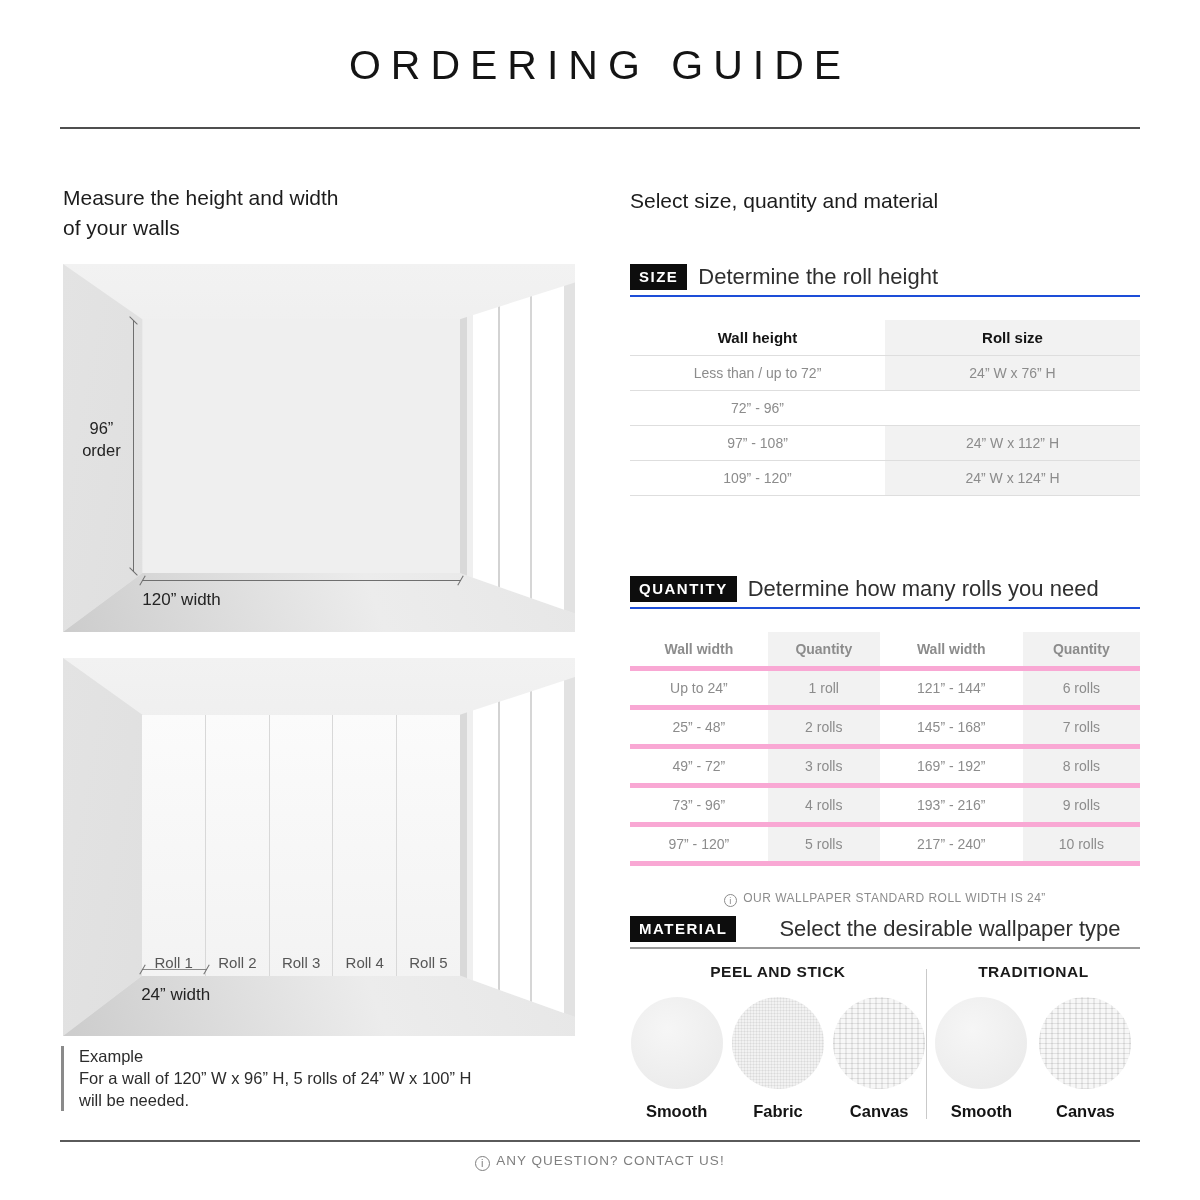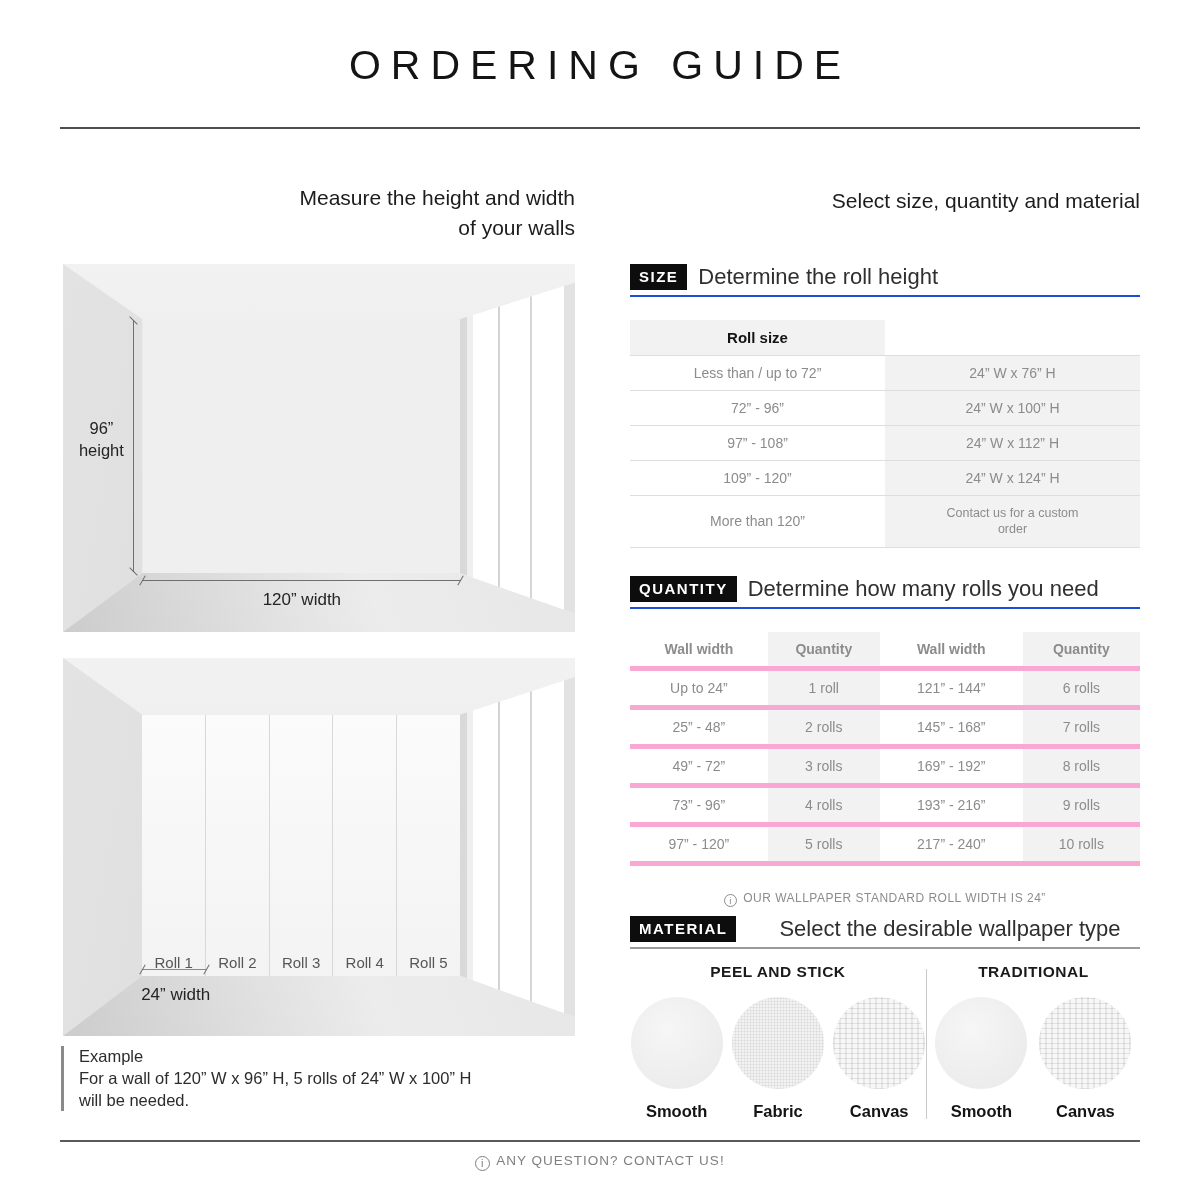--- a/index.html
+++ b/index.html
@@ -7,21 +7,21 @@
   .page { position:relative; width:1200px; height:1200px; background:#fff; overflow:hidden; }
 
   
   .page-title { position:absolute; top:42px; left:0; width:100%; text-align:center;
     font-size:41px; font-weight:400; letter-spacing:10px; color:#141414; }
   .rule { position:absolute; left:60px; width:1080px; height:2px; background:#4f4f4f; }
   .title-rule { top:127px; }
   .footer-rule { top:1140px; background:#5a5a5a; }
 
   
-  .col-head { position:absolute; text-align:right; font-size:21px; color:#1c1c1c; line-height:1.42; }
+  .col-head { position:absolute; text-align:left; font-size:21px; color:#1c1c1c; line-height:1.42; }
   .left-head { left:63px; top:183px; width:512px; }
   .right-head { left:630px; top:186px; width:510px; }
 
   
   .room { position:absolute; left:63px; width:512px; background:#efefef; overflow:hidden; }
   .room1 { top:264px; height:368px; }
   .room2 { top:658px; height:378px; }
   .r-ceiling { position:absolute; inset:0; clip-path:polygon(0 0,100% 0,100% 5%,77.5% 15%,15.5% 15%);
     background:linear-gradient(180deg,#f2f2f2,#e2e2e2); }
   .r-left { position:absolute; inset:0; clip-path:polygon(0 0,15.5% 15%,15.5% 84%,0 100%);
@@ -48,21 +48,21 @@
   .dim-v { position:absolute; left:13.6%; top:15.2%; height:68.6%; width:1px; background:#6f6f6f; }
   .dim-h { position:absolute; left:15.5%; top:86%; width:62.3%; height:1px; background:#6f6f6f; }
   .dim-h2 { position:absolute; left:15.5%; top:82.3%; width:12.6%; height:1px; background:#8a8a8a; }
   .tick { position:absolute; width:11px; height:1px; background:#6f6f6f; }
   .dim-v .tick { left:-5px; transform:rotate(45deg); }
   .dim-v .t-a { top:0; } .dim-v .t-b { bottom:0; }
   .dim-h .tick, .dim-h2 .tick { top:0; transform:rotate(-60deg); }
   .dim-h .t-a, .dim-h2 .t-a { left:-5px; } .dim-h .t-b, .dim-h2 .t-b { right:-5px; }
   .dim-label-v { position:absolute; left:0; top:41.5%; width:15%; text-align:center;
     font-size:16.5px; color:#242424; line-height:1.35; }
-  .dim-label-h { position:absolute; left:15.5%; top:88.6%; width:62.3%; text-align:center;
+  .dim-label-h { position:absolute; left:15.5%; top:88.6%; width:62.3%; 
     font-size:17px; color:#242424; }
   .dim-label-h2 { position:absolute; left:14%; top:86.6%; width:16%; text-align:center;
     font-size:17px; color:#242424; }
 
   
   .example { position:absolute; left:61px; top:1046px; width:530px;
     border-left:3px solid #8a8a8a; padding-left:15px;
     font-size:16.5px; color:#2c2c2c; line-height:1.32; }
 
   
@@ -136,21 +136,21 @@
     <div class="r-ceiling"></div>
     <div class="r-left"></div>
     <div class="r-floor"></div>
     <div class="r-window"></div>
     <div class="dim-v">
       <span class="tick t-a"></span>
       <span class="tick t-b"></span>
     </div>
     <div class="dim-label-v">
       <div>96”</div>
-      <div>height</div>
+      <div>order</div>
     </div>
     <div class="dim-h">
       <span class="tick t-a"></span>
       <span class="tick t-b"></span>
     </div>
     <div class="dim-label-h">120” width</div>
   </div>
 
   <div class="room room2">
     <div class="r-ceiling"></div>
@@ -188,43 +188,37 @@
     <div>will be needed.</div>
   </div>
 
   <div class="sec sec-size">
     <div class="sec-head">
       <span class="badge">SIZE</span>
       <span class="sec-title">Determine the roll height</span>
     </div>
     <div class="tbl">
       <div class="s-row">
+        <div class="s-cell hdr">Wall height</div>
         <div class="s-cell hdr gray">Roll size</div>
       </div>
       <div class="s-row">
         <div class="s-cell">Less than / up to 72”</div>
         <div class="s-cell gray">24” W x 76” H</div>
       </div>
       <div class="s-row">
         <div class="s-cell">72” - 96”</div>
-        <div class="s-cell gray">24” W x 100” H</div>
       </div>
       <div class="s-row">
         <div class="s-cell">97” - 108”</div>
         <div class="s-cell gray">24” W x 112” H</div>
       </div>
       <div class="s-row">
         <div class="s-cell">109” - 120”</div>
         <div class="s-cell gray">24” W x 124” H</div>
-      </div>
-      <div class="s-row">
-        <div class="s-cell">More than 120”</div>
-        <div class="s-cell gray cell-small">
-            <span>Contact us for a custom order</span>
-          </div>
       </div>
     </div>
   </div>
 
   <div class="sec sec-qty">
     <div class="sec-head">
       <span class="badge">QUANTITY</span>
       <span class="sec-title">Determine how many rolls you need</span>
     </div>
     <div class="tbl">

